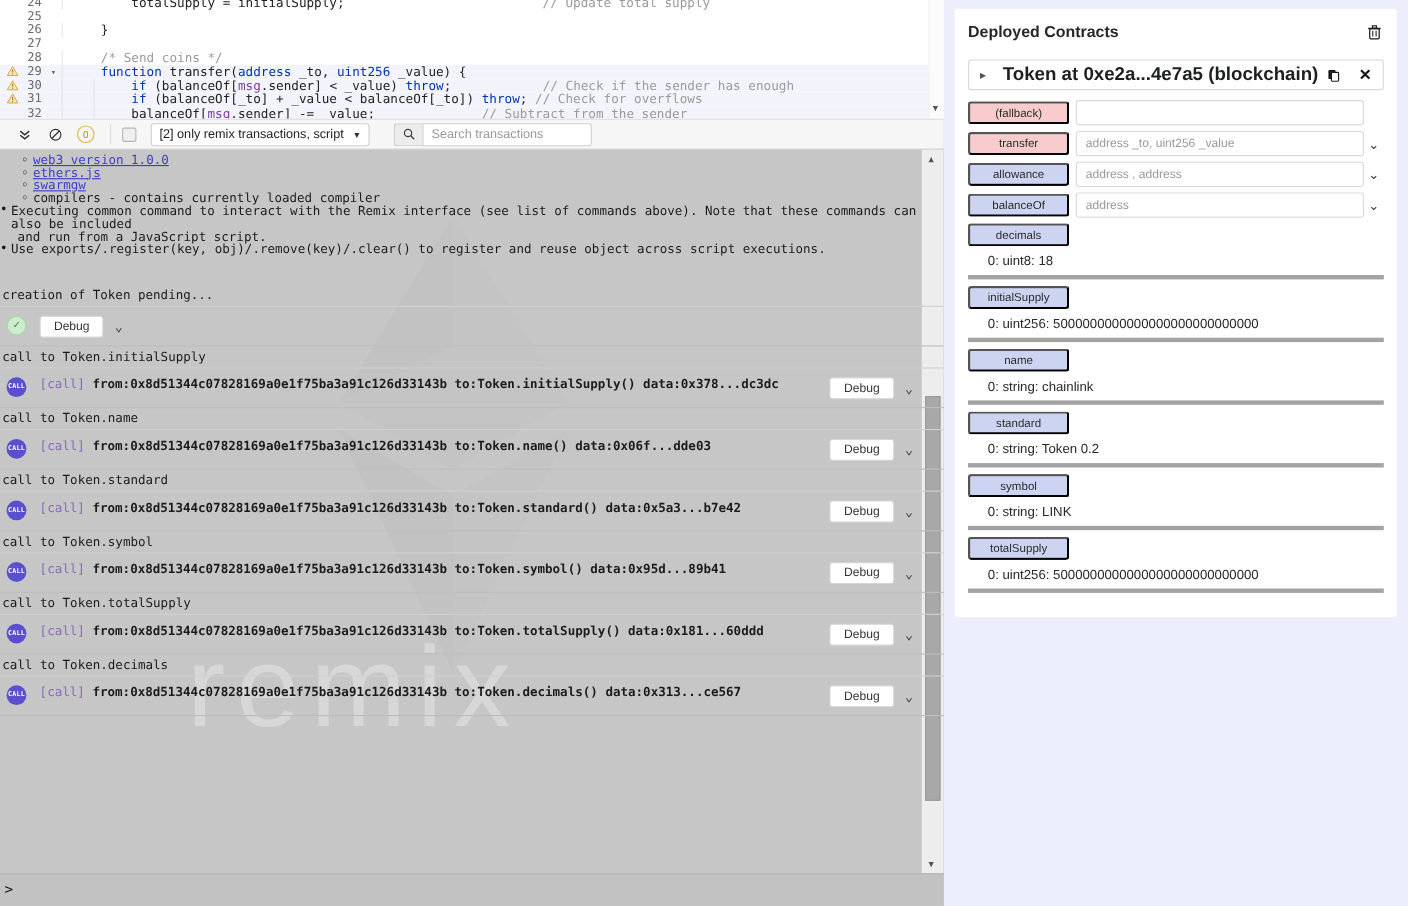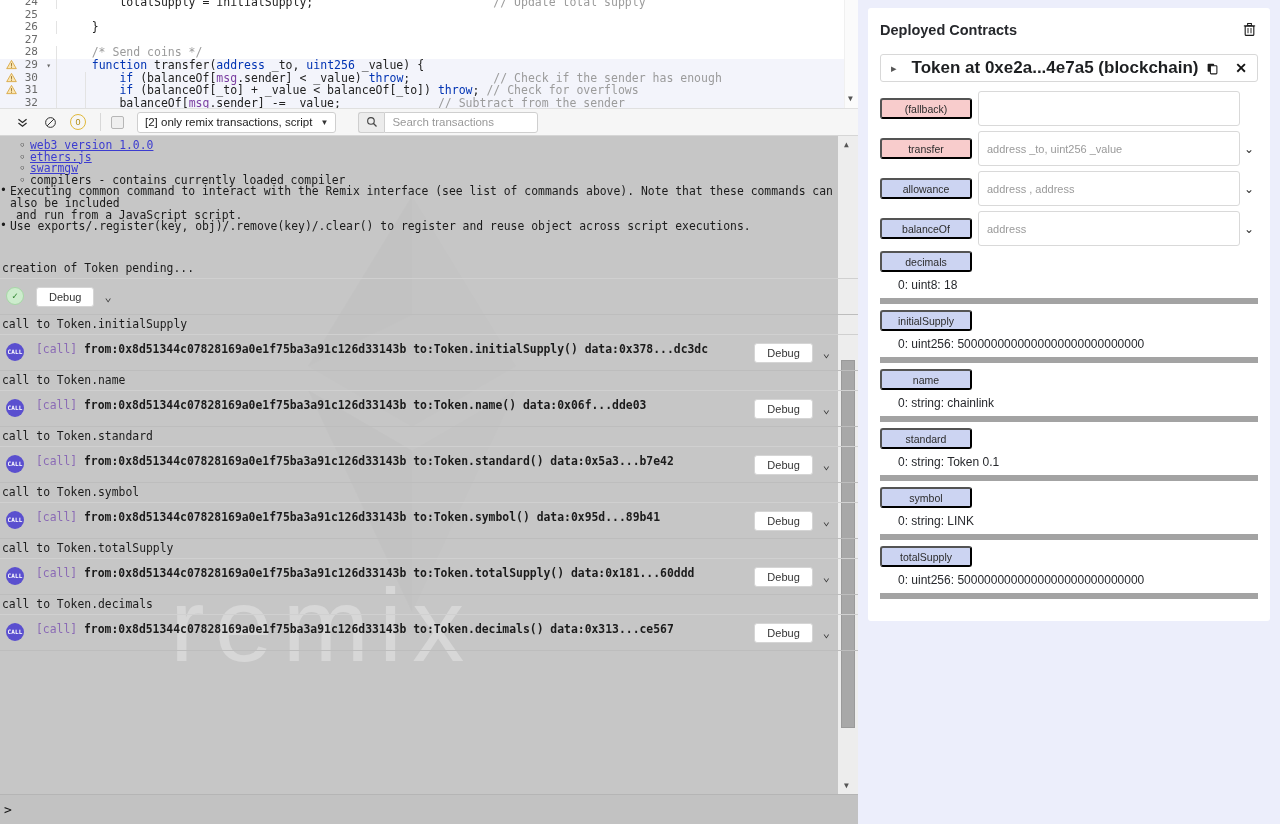--- a/index.html
+++ b/index.html
@@ -138,28 +138,28 @@
   #contract-row .x { width: 26px; text-align: right; font-size: 14px; font-weight: bold; color: #111; }
 
   .fn-row { display: flex; align-items: center; margin-bottom: 5px; gap: 0; }
   .fn-btn {
     width: 92px; height: 21px; border-radius: 3px; font-size: 10.5px; color: #2c2c2c;
     display: flex; align-items: center; justify-content: center; flex: none;
   }
   .fn-btn.write { background: #f8cccc; }
   .fn-btn.read  { background: #ccd4f2; }
   .fn-input {
-    flex: 1; height: 35px; border: 1px solid #d9d9d9; border-radius: 3px; margin-left: 6px;
+    flex: 1; height: 23px; border: 1px solid #d9d9d9; border-radius: 3px; margin-left: 6px;
     font-size: 11px; color: #9a9a9a; display: flex; align-items: center; padding-left: 8px;
     background: #fff;
   }
   .fn-caret { width: 18px; text-align: center; font-size: 12px; color: #333; flex: none; }
   .fn-caret.empty { visibility: hidden; }
 
-  .res-group { border-bottom: 6px solid #a3a3a3; padding-bottom: 6px; margin-bottom: 6px; }
+  .res-group { border-bottom: 4px solid #a3a3a3; padding-bottom: 6px; margin-bottom: 6px; }
   .res-group .fn-row { margin-bottom: 3px; }
   .res-val { font-size: 12px; color: #26282c; padding: 3px 0 0 18px; word-break: break-all; }
 </style>
 </head>
 <body>
 
 <div id="app">
 
   <div id="left">
 
@@ -396,21 +396,21 @@
           <div class="res-group">
             <div class="fn-row">
               <button class="fn-btn read">name</button>
             </div>
             <div class="res-val">0: string: chainlink</div>
           </div>
           <div class="res-group">
             <div class="fn-row">
               <button class="fn-btn read">standard</button>
             </div>
-            <div class="res-val">0: string: Token 0.1</div>
+            <div class="res-val">0: string: Token 0.2</div>
           </div>
           <div class="res-group">
             <div class="fn-row">
               <button class="fn-btn read">symbol</button>
             </div>
             <div class="res-val">0: string: LINK</div>
           </div>
           <div class="res-group">
             <div class="fn-row">
               <button class="fn-btn read">totalSupply</button>

